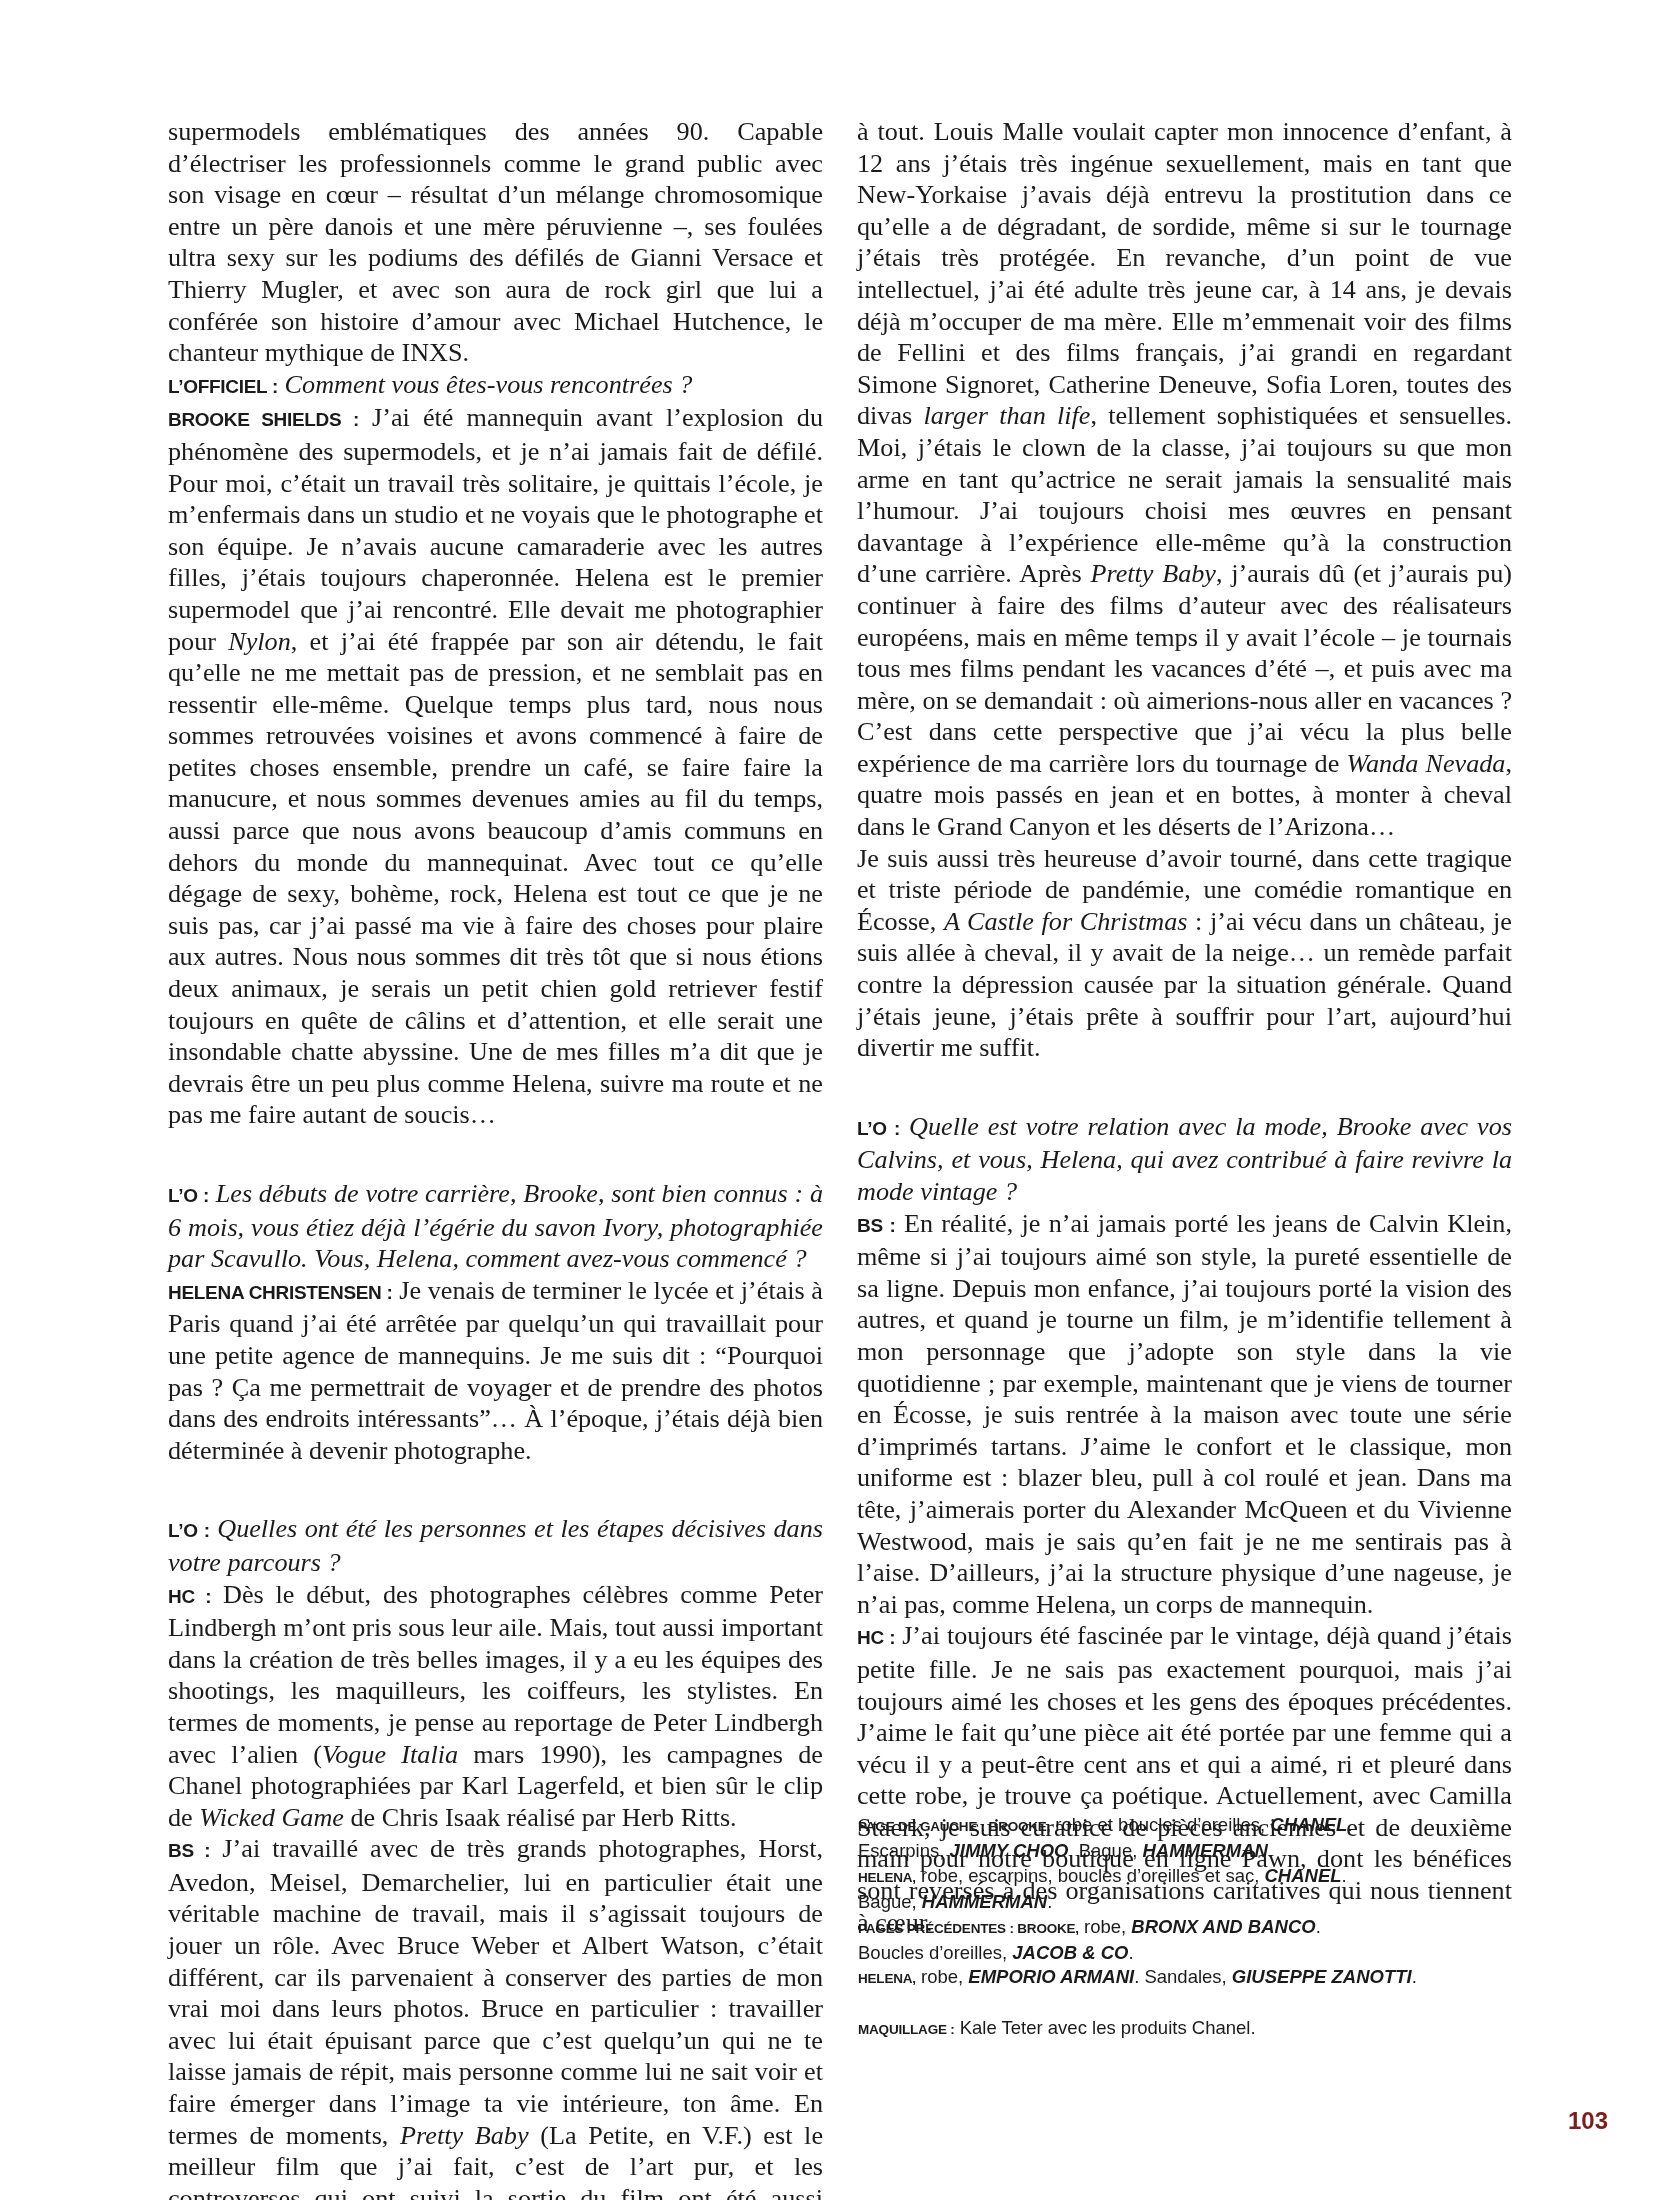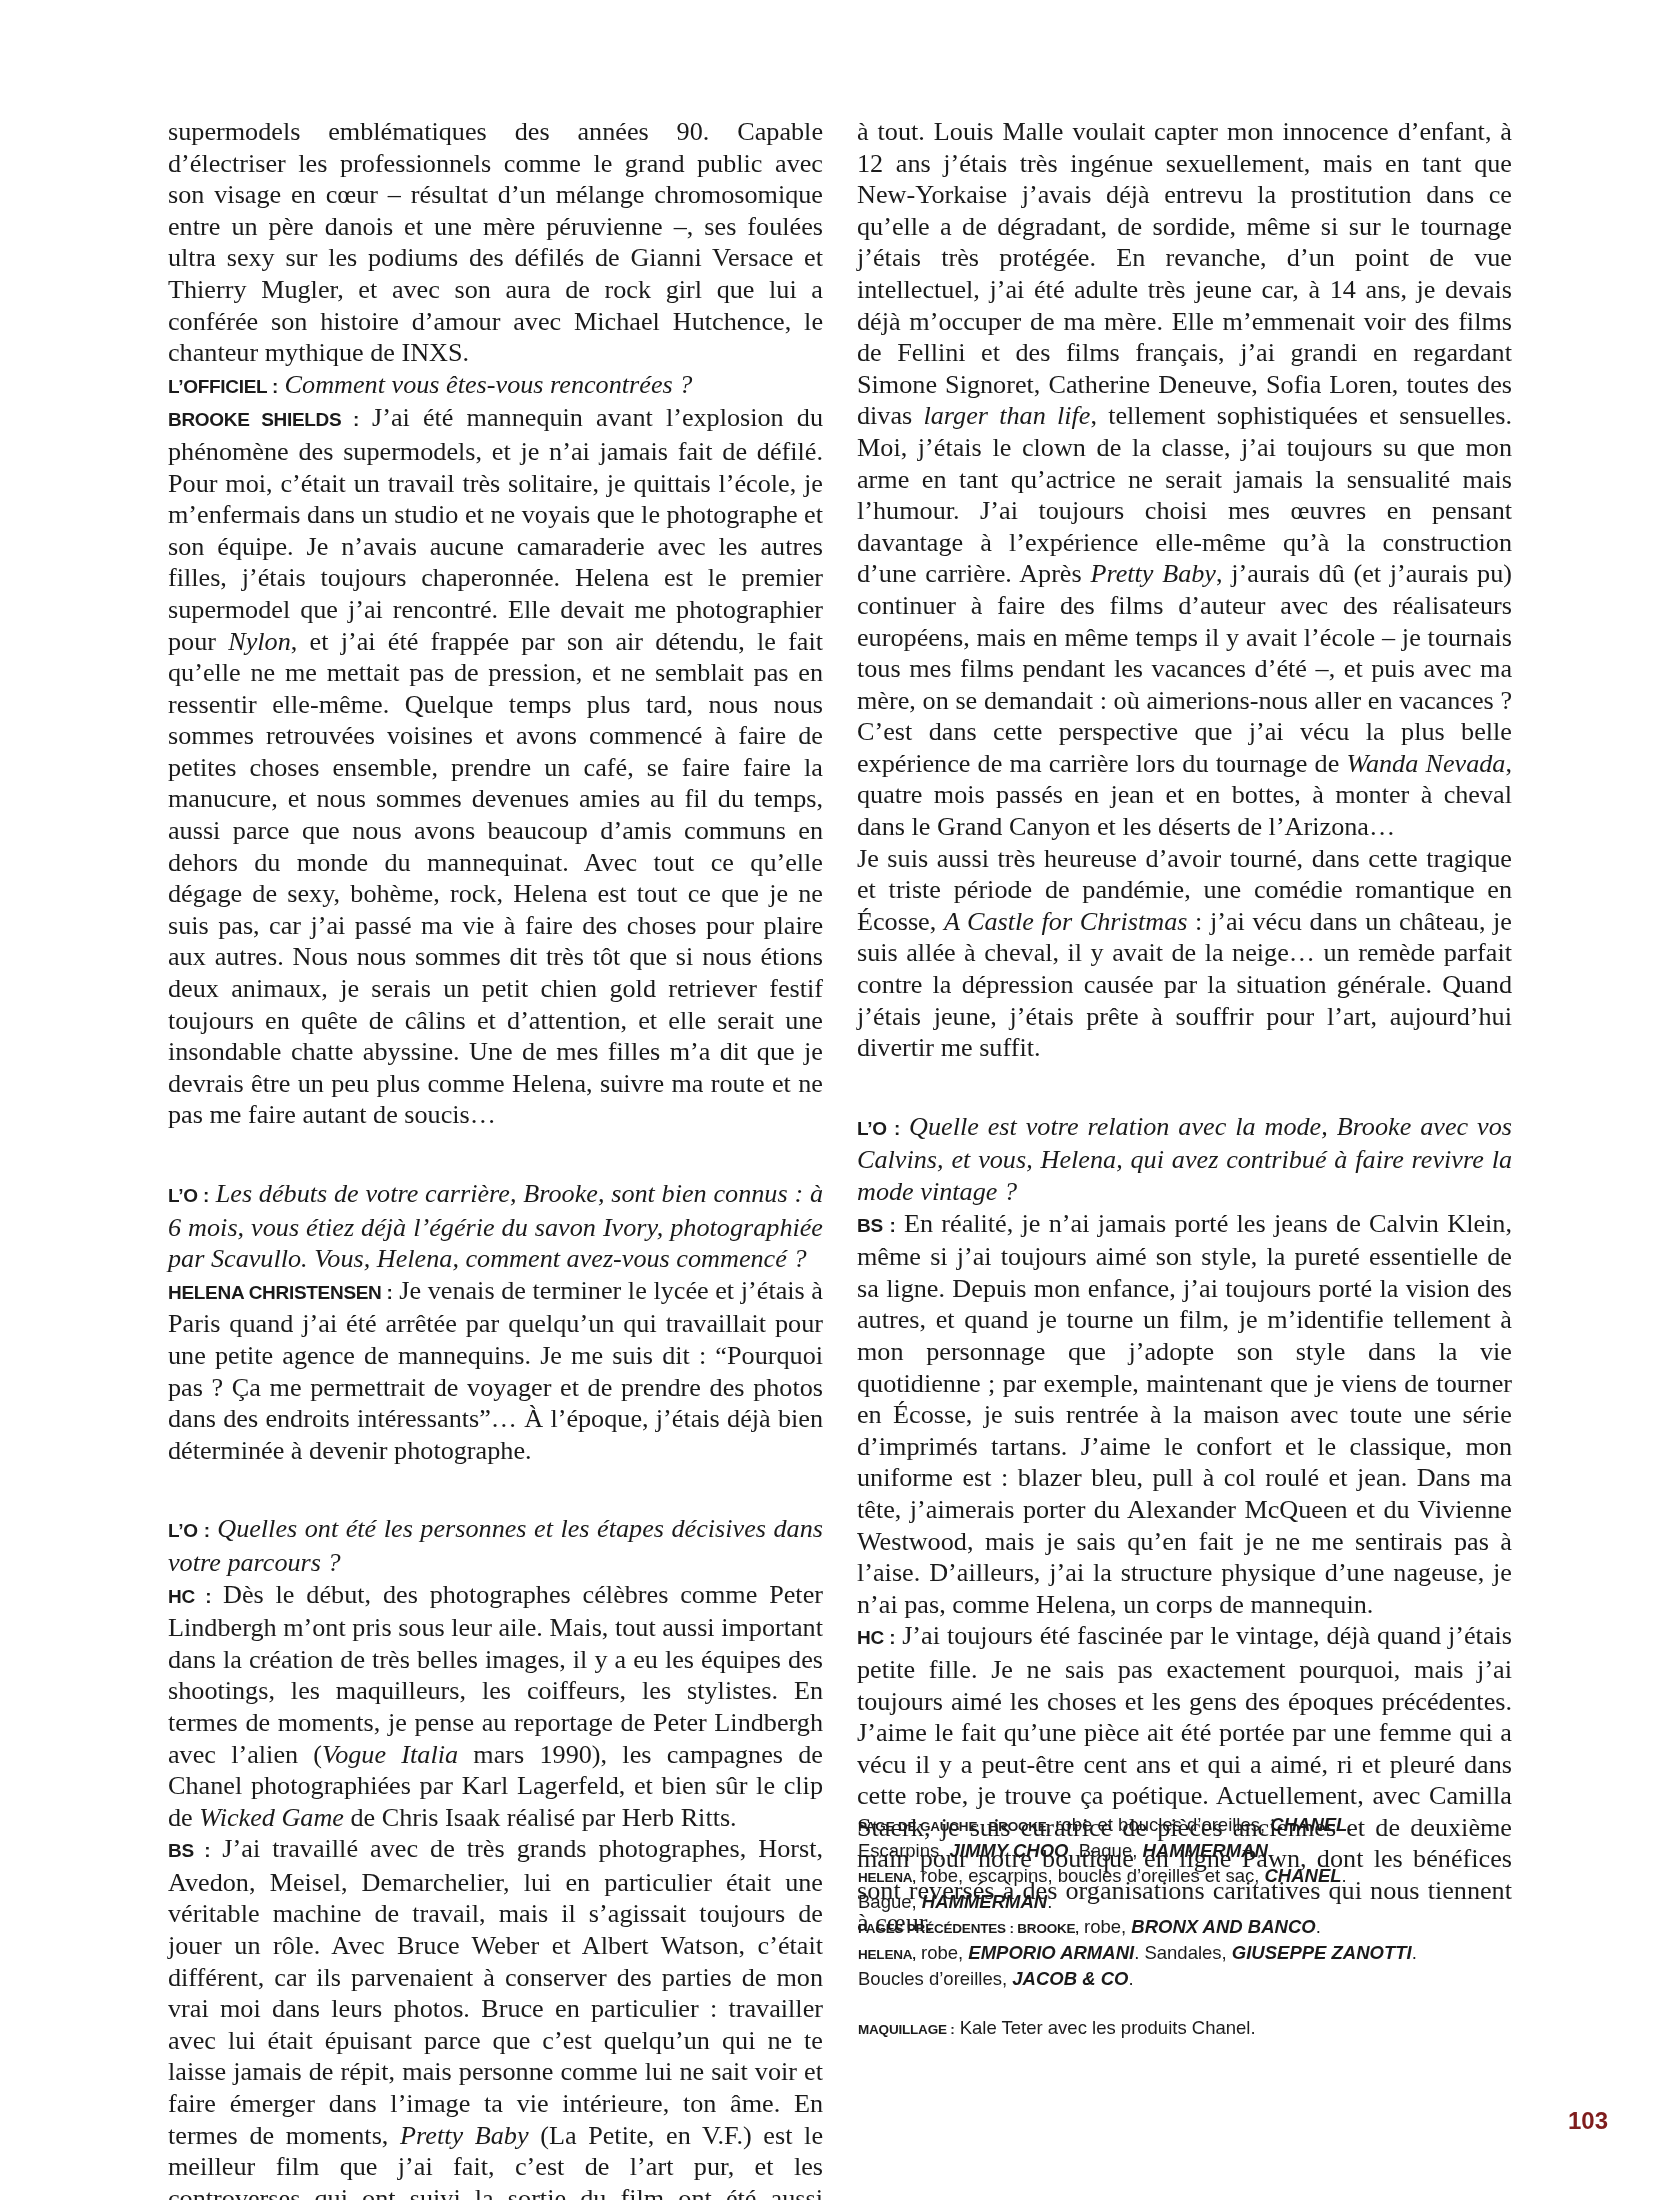--- a/index.html
+++ b/index.html
@@ -60,18 +60,18 @@
     <p><span class="spk">L’O :</span><span class="q"> Quelle est votre relation avec la mode, Brooke avec vos Calvins, et vous, Helena, qui avez contribué à faire revivre la mode vintage ?</span></p>
     <p><span class="spk">BS :</span><span> En réalité, je n’ai jamais porté les jeans de Calvin Klein, même si j’ai toujours aimé son style, la pureté essentielle de sa ligne. Depuis mon enfance, j’ai toujours porté la vision des autres, et quand je tourne un film, je m’identifie tellement à mon personnage que j’adopte son style dans la vie quotidienne ; par exemple, maintenant que je viens de tourner en Écosse, je suis rentrée à la maison avec toute une série d’imprimés tartans. J’aime le confort et le classique, mon uniforme est : blazer bleu, pull à col roulé et jean. Dans ma tête, j’aimerais porter du Alexander McQueen et du Vivienne Westwood, mais je sais qu’en fait je ne me sentirais pas à l’aise. D’ailleurs, j’ai la structure physique d’une nageuse, je n’ai pas, comme Helena, un corps de mannequin.</span></p>
     <p><span class="spk">HC :</span><span> J’ai toujours été fascinée par le vintage, déjà quand j’étais petite fille. Je ne sais pas exactement pourquoi, mais j’ai toujours aimé les choses et les gens des époques précédentes. J’aime le fait qu’une pièce ait été portée par une femme qui a vécu il y a peut-être cent ans et qui a aimé, ri et pleuré dans cette robe, je trouve ça poétique. Actuellement, avec Camilla Staerk, je suis curatrice de pièces anciennes et de deuxième main pour notre boutique en ligne Pawn, dont les bénéfices sont reversés à des organisations caritatives qui nous tiennent à cœur.</span></p>
   </div>
 <div class="credits">
     <p><span class="lbl">PAGE DE GAUCHE : BROOKE,</span><span> robe et boucles d’oreilles, </span><span class="brand">CHANEL</span><span>.</span></p>
     <p><span>Escarpins, </span><span class="brand">JIMMY CHOO</span><span>. Bague, </span><span class="brand">HAMMERMAN</span><span>.</span></p>
     <p><span class="lbl">HELENA,</span><span> robe, escarpins, boucles d’oreilles et sac, </span><span class="brand">CHANEL</span><span>.</span></p>
     <p><span>Bague, </span><span class="brand">HAMMERMAN</span><span>.</span></p>
     <p><span class="lbl">PAGES PRÉCÉDENTES : BROOKE,</span><span> robe, </span><span class="brand">BRONX AND BANCO</span><span>.</span></p>
+    <p><span>Boucles d’oreilles, </span><span class="brand">JACOB &amp; CO</span><span>.</span></p>
     <p><span class="lbl">HELENA,</span><span> robe, </span><span class="brand">EMPORIO ARMANI</span><span>. Sandales, </span><span class="brand">GIUSEPPE ZANOTTI</span><span>.</span></p>
-    <p><span>Boucles d’oreilles, </span><span class="brand">JACOB &amp; CO</span><span>.</span></p>
     <div class="cgap"></div>
     <p><span class="lbl">MAQUILLAGE :</span><span> Kale Teter avec les produits Chanel.</span></p>
   </div>
 <div class="page-number">103</div>
 
 </body></html>

